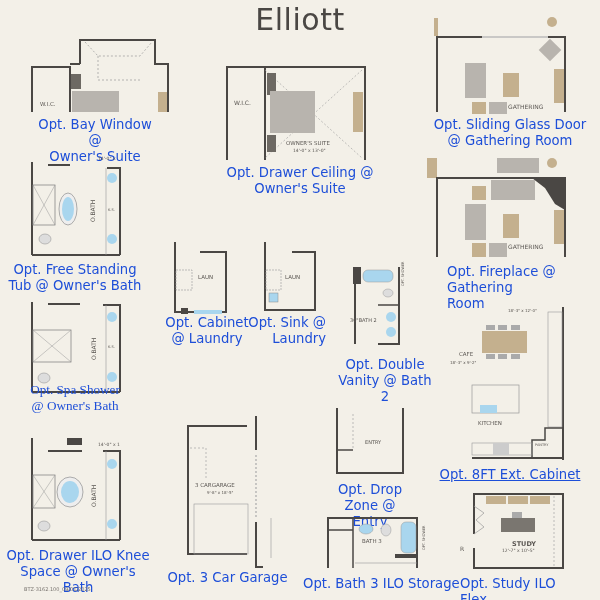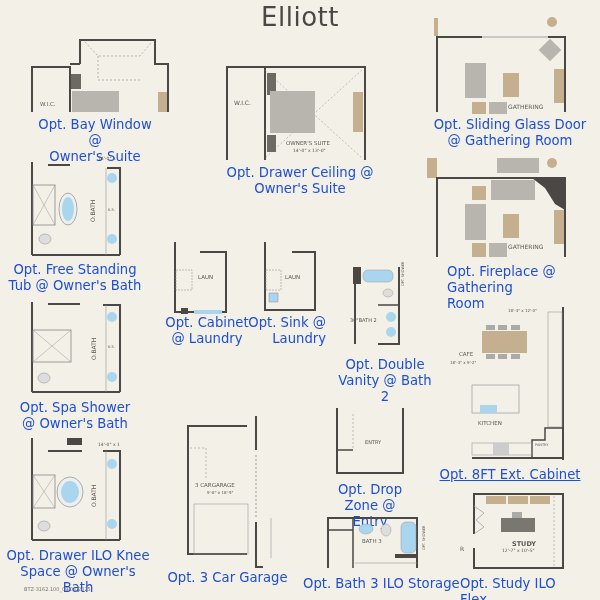--- a/index.html
+++ b/index.html
@@ -1,17 +1,17 @@
 <!DOCTYPE html>
 <html><head>
 <meta charset="utf-8">
 <style>
   html,body{margin:0;padding:0;}
   body{width:600px;height:600px;background:#f3f0e8;position:relative;overflow:hidden;font-family:"DejaVu Sans",sans-serif;color:#4a4744;}
-  .title{position:absolute;left:0;width:600px;top:2px;text-align:center;font-size:26px;color:#4a4744;font-weight:normal;letter-spacing:0.5px;}
+  .title{position:absolute;left:0;width:600px;top:2px;text-align:center;font-size:30px;color:#4a4744;font-weight:normal;letter-spacing:0.5px;}
   .panel{position:absolute;}
   .cap{position:absolute;text-align:center;font-size:13.2px;line-height:16px;color:#1d4ed8;white-space:pre-line;}
   svg{position:absolute;overflow:visible;}
   .lbl{font-family:"DejaVu Sans",sans-serif;fill:#5a5652;}
   .code{position:absolute;left:24px;top:586px;font-size:5px;color:#7a7570;}
 </style>
 </head>
 <body>
 
 <div class="title">Elliott</div>
@@ -163,21 +163,21 @@
     <rect x="33" y="40" width="38" height="32" fill="none" stroke="#888" stroke-width="0.8"></rect>
     <line x1="33" y1="40" x2="71" y2="72" stroke="#999" stroke-width="0.5"></line>
     <line x1="71" y1="40" x2="33" y2="72" stroke="#999" stroke-width="0.5"></line>
     <ellipse cx="44" cy="88" rx="6" ry="5" fill="#ddd" stroke="#999" stroke-width="0.6"></ellipse>
     <line x1="106" y1="15" x2="106" y2="102" stroke="#999" stroke-width="0.6"></line>
     <circle cx="112" cy="27" r="5" fill="#a9d6ee"></circle>
     <circle cx="112" cy="87" r="5" fill="#a9d6ee"></circle>
     <text class="lbl" x="0" y="0" font-size="6" transform="translate(96,70) rotate(-90)">O.BATH</text>
     <text class="lbl" x="108" y="58" font-size="3.5">K.S.</text>
   </svg>
-  <div class="cap" style="left:15px;top:110px;width:120px;">Opt. Spa Shower
+  <div class="cap" style="left:15px;top:92px;width:120px;font-family:Liberation Serif, serif;">Opt. Spa Shower
 @ Owner's Bath</div>
 </div>
 
 <div class="panel" style="left:420px;top:300px;width:180px;height:190px;">
   <svg width="180" height="190" style="left:0;top:0;">
     <line x1="143" y1="7" x2="143" y2="160" stroke="#4a4744" stroke-width="2"></line>
     <rect x="128" y="12" width="14" height="115" fill="none" stroke="#999" stroke-width="0.6"></rect>
     <line x1="52" y1="158" x2="143" y2="158" stroke="#4a4744" stroke-width="2"></line>
     <polyline points="112,158 112,140 125,140 125,128 143,128" fill="none" stroke="#4a4744" stroke-width="1.5"></polyline>
     <rect x="62" y="31" width="45" height="22" fill="#c4b08e"></rect>

